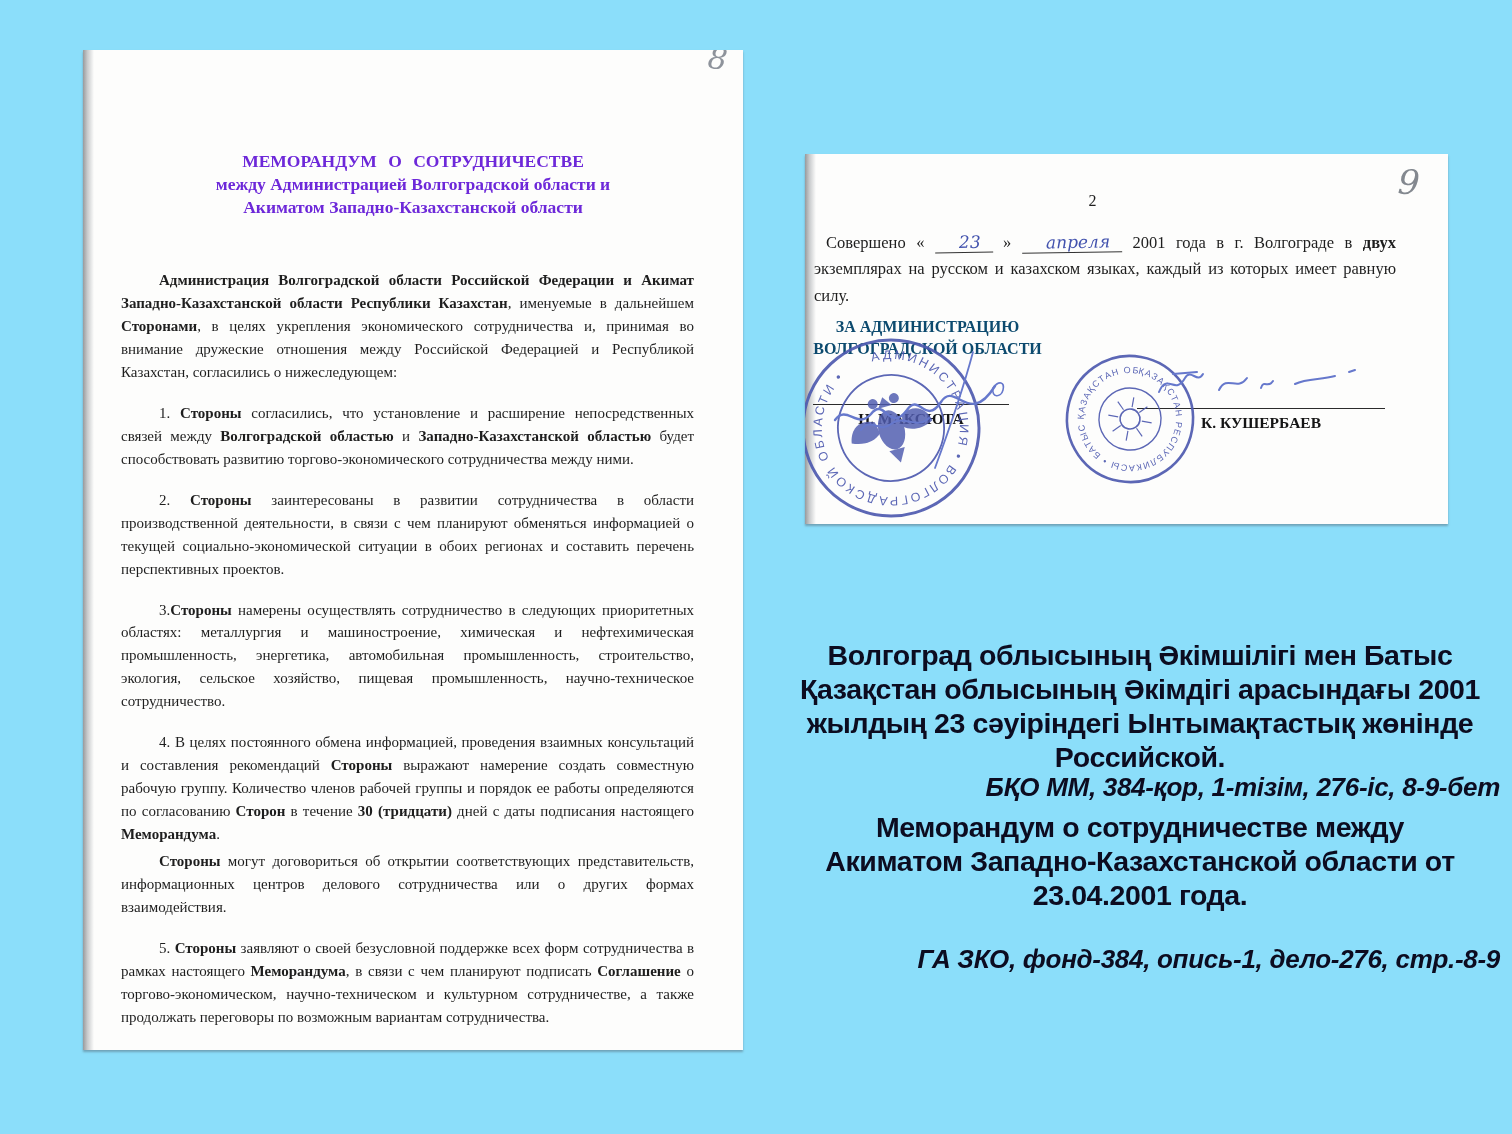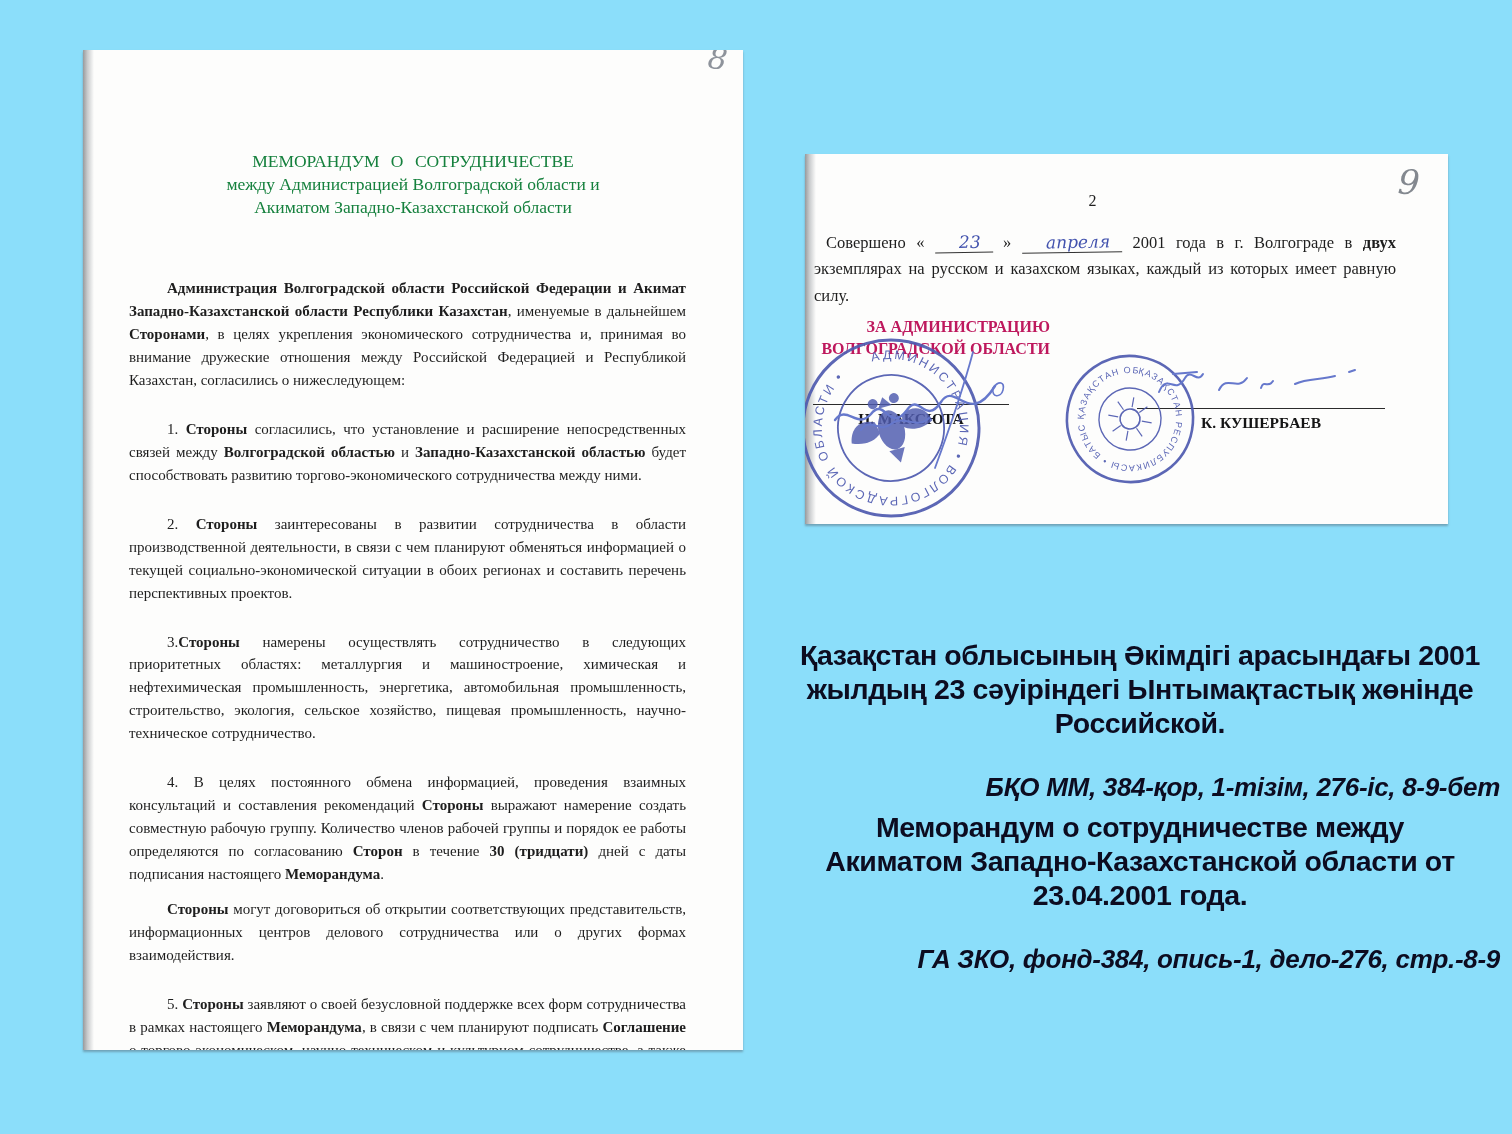--- a/index.html
+++ b/index.html
@@ -19,45 +19,45 @@
   }
   
   .page-left{left:83px;top:50px;width:660px;height:1000px;color:#1e1e1e;}
   .hand-num{
     position:absolute;font-family:"DejaVu Serif",serif;font-style:italic;
     color:#8e939b;
   }
   .hand-num.p8{top:-9px;right:16px;font-size:30px;transform:rotate(8deg);}
   .hand-num.p9{top:8px;right:28px;font-size:34px;transform:rotate(4deg);color:#83888f;}
   .doc-title{
-    padding-top:100px;text-align:center;font-weight:normal;font-size:17.5px;line-height:1.32;
-    color:#15803d;
+    padding-top:100px;text-align:center;font-weight:bold;font-size:17.5px;line-height:1.32;
+    color:#6d28d9;
   }
   .doc-title .t0{word-spacing:7px;}
   .doc-text{
     padding:32px 45px 0 34px;font-size:15px;line-height:1.53;text-align:justify;
     hyphens:auto;-webkit-hyphens:auto;
   }
-  .para{margin:12px;padding-top:14px;text-indent:38px;}
+  .para{margin:4px;padding-top:14px;text-indent:38px;}
   .para.tight{padding-top:0;}
   .b{font-weight:bold;}
   
   .page-right{left:805px;top:154px;width:643px;height:370px;color:#1e1e1e;}
   .pagenum{position:absolute;top:38px;left:0;width:575px;text-align:center;font-size:16px;}
   .date-line{
     position:absolute;top:76px;left:9px;width:582px;margin:0;
     font-size:16.5px;line-height:1.6;text-align:justify;text-indent:12px;
   }
   .fillin{
     font-family:"DejaVu Serif",serif;font-style:italic;font-size:17px;
     color:#4353ae;border-bottom:1.2px solid #333;
     display:inline-block;padding:0 12px;line-height:1.1;transform:rotate(-1deg);
   }
   .sig-org{
-    position:absolute;text-align:right;font-weight:bold;font-size:16px;line-height:1.35;color:#be185d;
+    position:absolute;text-align:center;font-weight:bold;font-size:16px;line-height:1.35;color:#0c4a6e;
   }
   .sig-org.l{top:162px;left:0px;width:245px;}
   .sig-org.r{top:162px;left:322px;width:280px;}
   .sig-line{position:absolute;border-top:1.4px solid #2b2b2b;height:0;}
   .sig-line.l{top:250px;left:8px;width:196px;}
   .sig-line.r{top:254px;left:332px;width:248px;}
   .sig-name{position:absolute;text-align:center;font-weight:bold;font-size:15.5px;color:#151515;}
   .sig-name.l{top:256px;left:8px;width:196px;}
   .sig-name.r{top:260px;left:332px;width:248px;}
   .sig-svg{position:absolute;z-index:4;}
@@ -174,20 +174,21 @@
           <path d="M52,82 l7,-7"></path>
       </g>
     </g>
     <text font-family="Liberation Sans, sans-serif" font-size="9" letter-spacing="1.2" fill="#4f5bb0">
       <textPath href="#ring2">ҚАЗАҚСТАН РЕСПУБЛИКАСЫ • БАТЫС ҚАЗАҚСТАН ОБЛЫСЫНЫҢ ӘКІМІ</textPath>
     </text>
   </svg>
 </div>
 
 <div class="caption-block cap-title kz-title">
+  <div>Волгоград облысының Әкімшілігі мен Батыс</div>
   <div>Қазақстан облысының Әкімдігі арасындағы 2001</div>
   <div>жылдың 23 сәуіріндегі Ынтымақтастық жөнінде</div>
   <div>Российской.</div>
 </div>
 <div class="caption-block cap-src kz-src">БҚО ММ, 384-қор, 1-тізім, 276-іс, 8-9-бет</div>
 
 <div class="caption-block cap-title ru-title">
   <div>Меморандум о сотрудничестве между</div>
   <div>Акиматом Западно-Казахстанской области от</div>
   <div>23.04.2001 года.</div>

